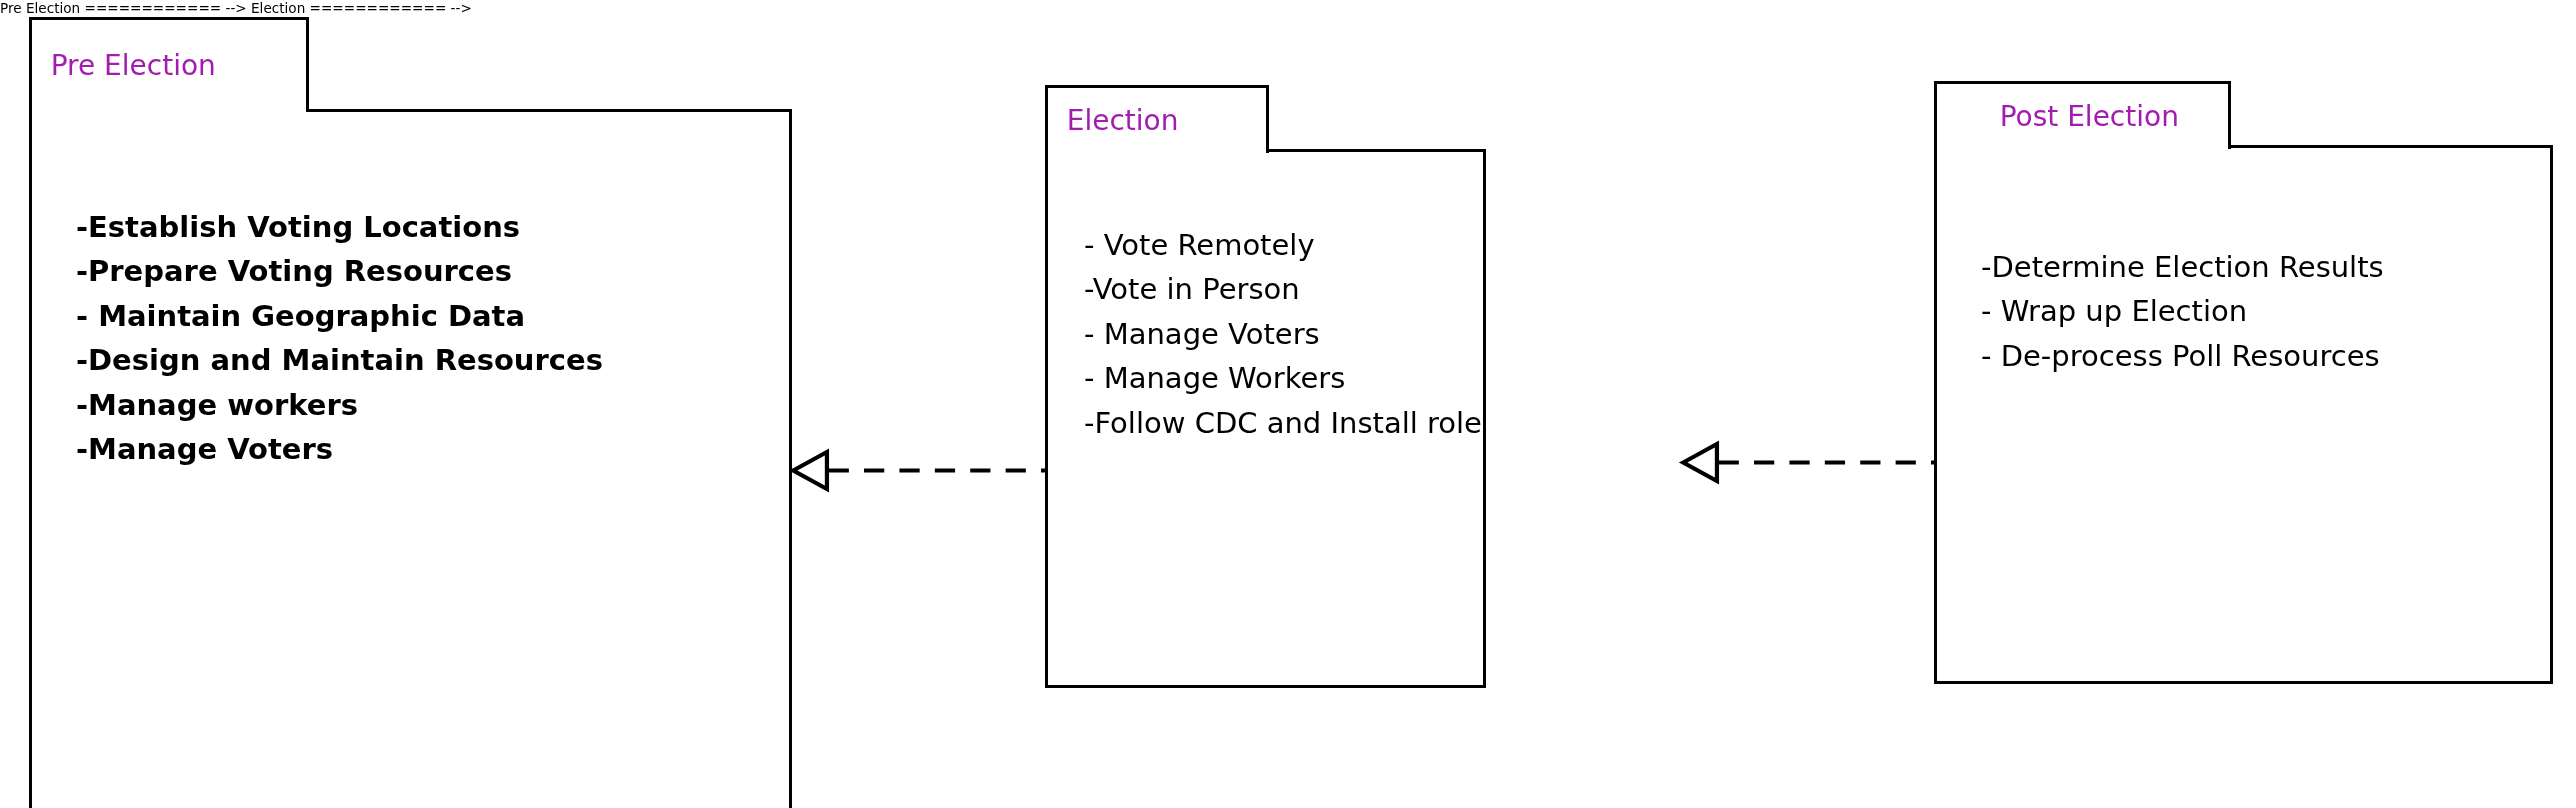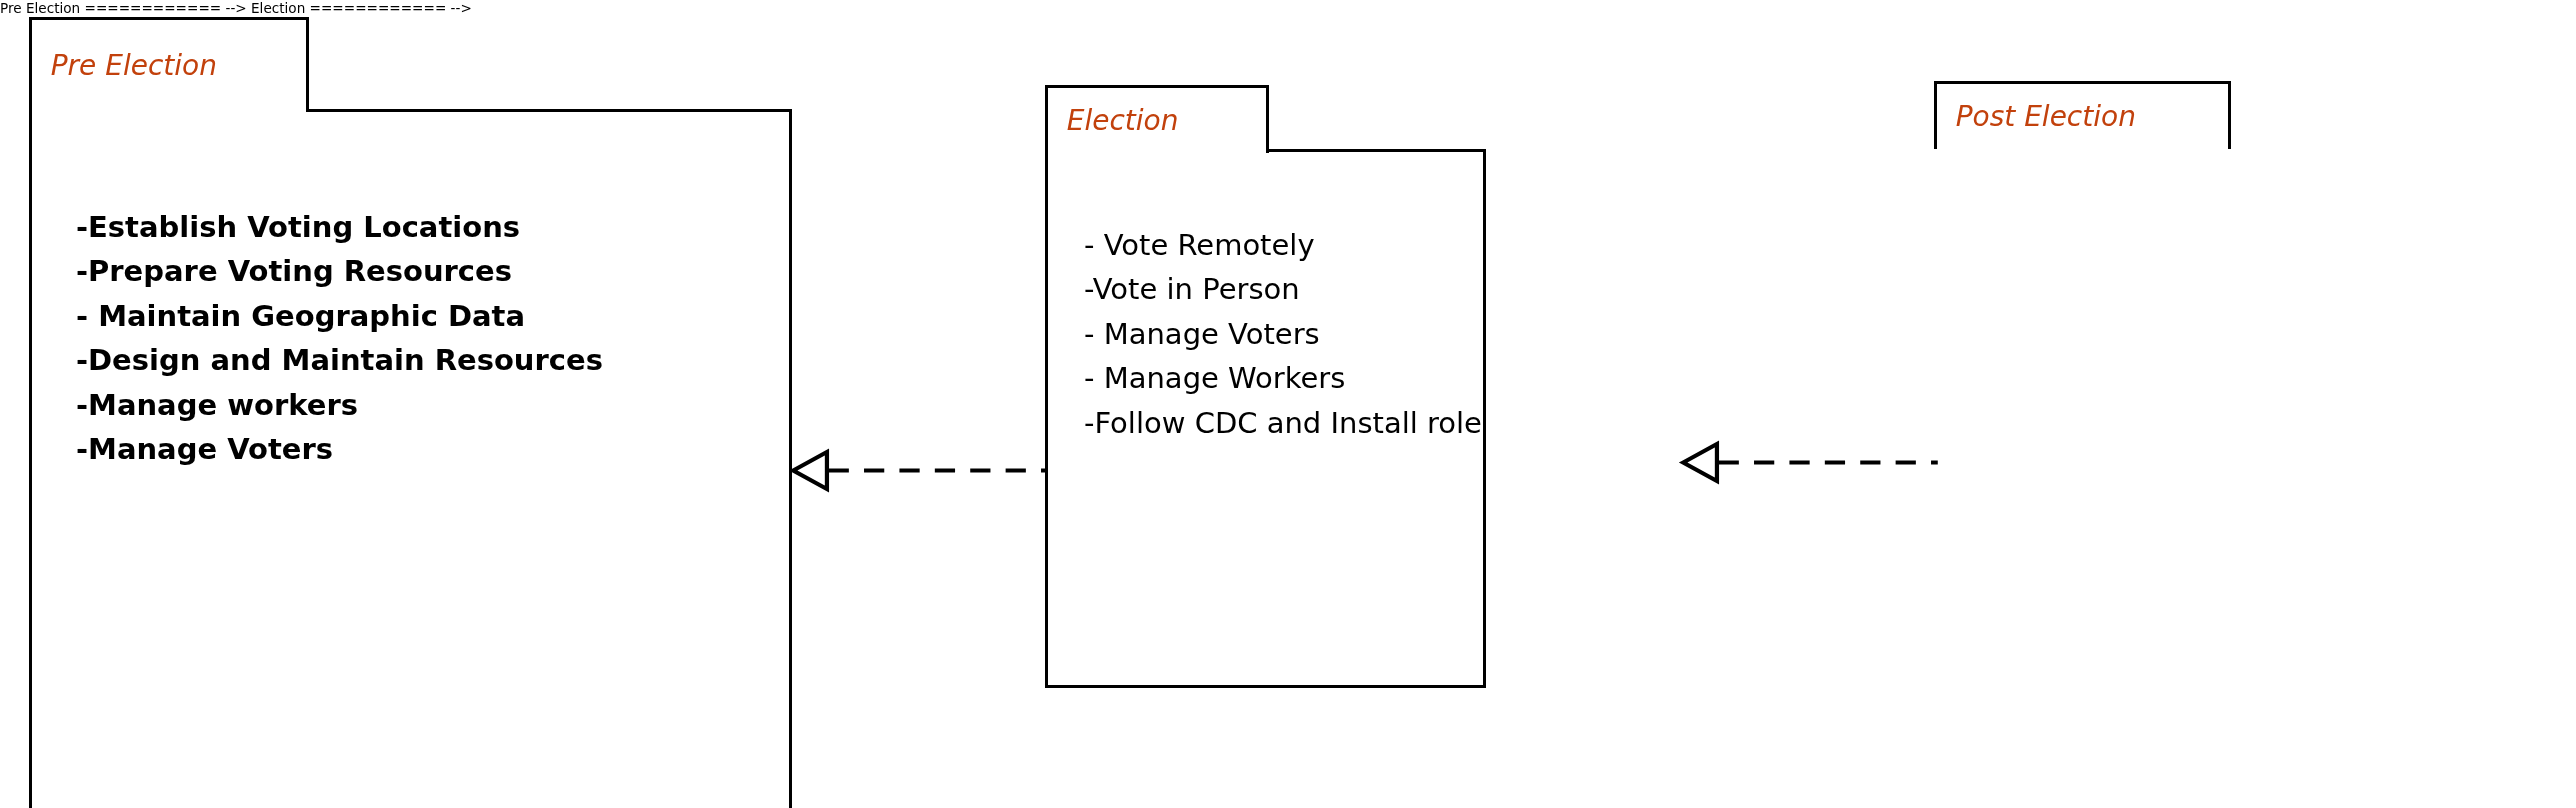--- a/index.html
+++ b/index.html
@@ -30,23 +30,22 @@
     border-bottom: none;
     background: #ffffff;
     display: flex;
     align-items: center;
     z-index: 3;
   }
   .pkg-tab-label {
     padding-left: 18.7px;
     font-size: 28px;
     line-height: 1;
-    color: #c2410c;
+    color: #a21caf;
     white-space: nowrap;
-    font-style: italic;
   }
   .pkg-body {
     position: absolute;
     left: 0;
     box-sizing: border-box;
     border: 3.4px solid #000000;
     background: #ffffff;
     z-index: 2;
   }
   .pkg-list {
@@ -108,22 +107,29 @@
         <li>-Vote in Person</li>
         <li>- Manage Voters</li>
         <li>- Manage Workers</li>
         <li>-Follow CDC and Install role</li>
       </ul>
     </div>
   </div>
 
   
   <div class="package" style="left:1934px; top:81px; width:619px; height:645px;">
-    <div class="pkg-tab" style="width:297px; height:68px;">
+    <div class="pkg-tab" style="width:297px; height:68px;padding-left:44px;">
       <span class="pkg-tab-label">Post Election</span>
+    </div>
+    <div class="pkg-body" style="top:64px; width:619px; height:539px;">
+      <ul class="pkg-list" style="top:102px; padding-left:44px;">
+        <li>-Determine Election Results</li>
+        <li>- Wrap up Election</li>
+        <li>- De-process Poll Resources</li>
+      </ul>
     </div>
   </div>
 
    Pre Election ============ --&gt;
   <div class="dependency" style="left:789px; top:441px; width:263px; height:59px;">
     <svg width="263" height="59" viewBox="0 0 310 70">
       <polygon points="4,35 44,13 44,57" fill="#ffffff" stroke="#000000" stroke-width="5" stroke-linejoin="miter"></polygon>
       <line x1="46" y1="35" x2="306" y2="35" stroke="#000000" stroke-width="5" stroke-dasharray="24 18"></line>
     </svg>
   </div>

